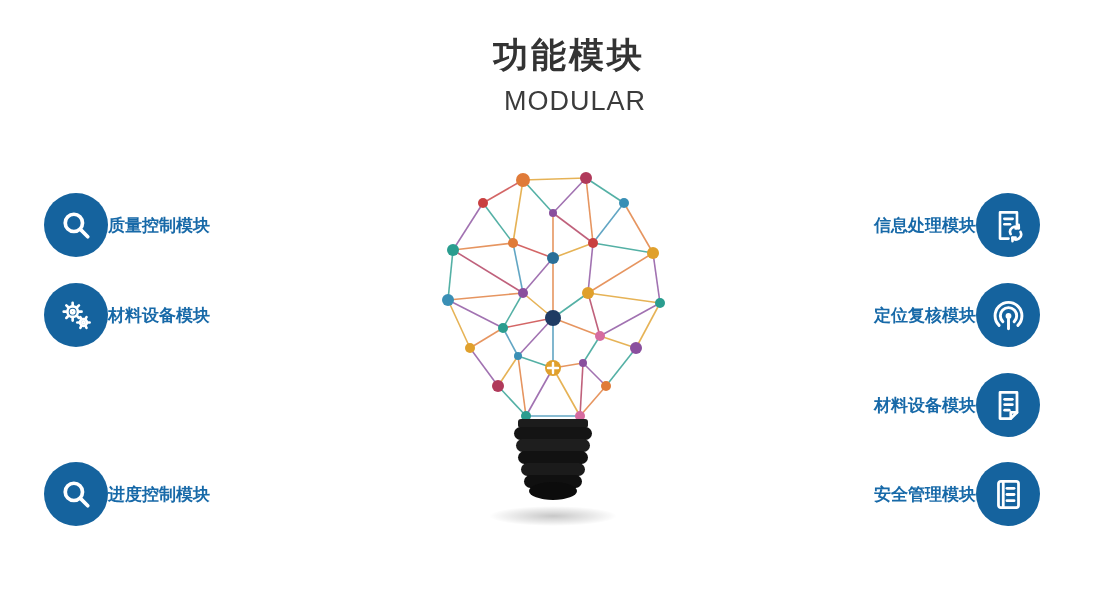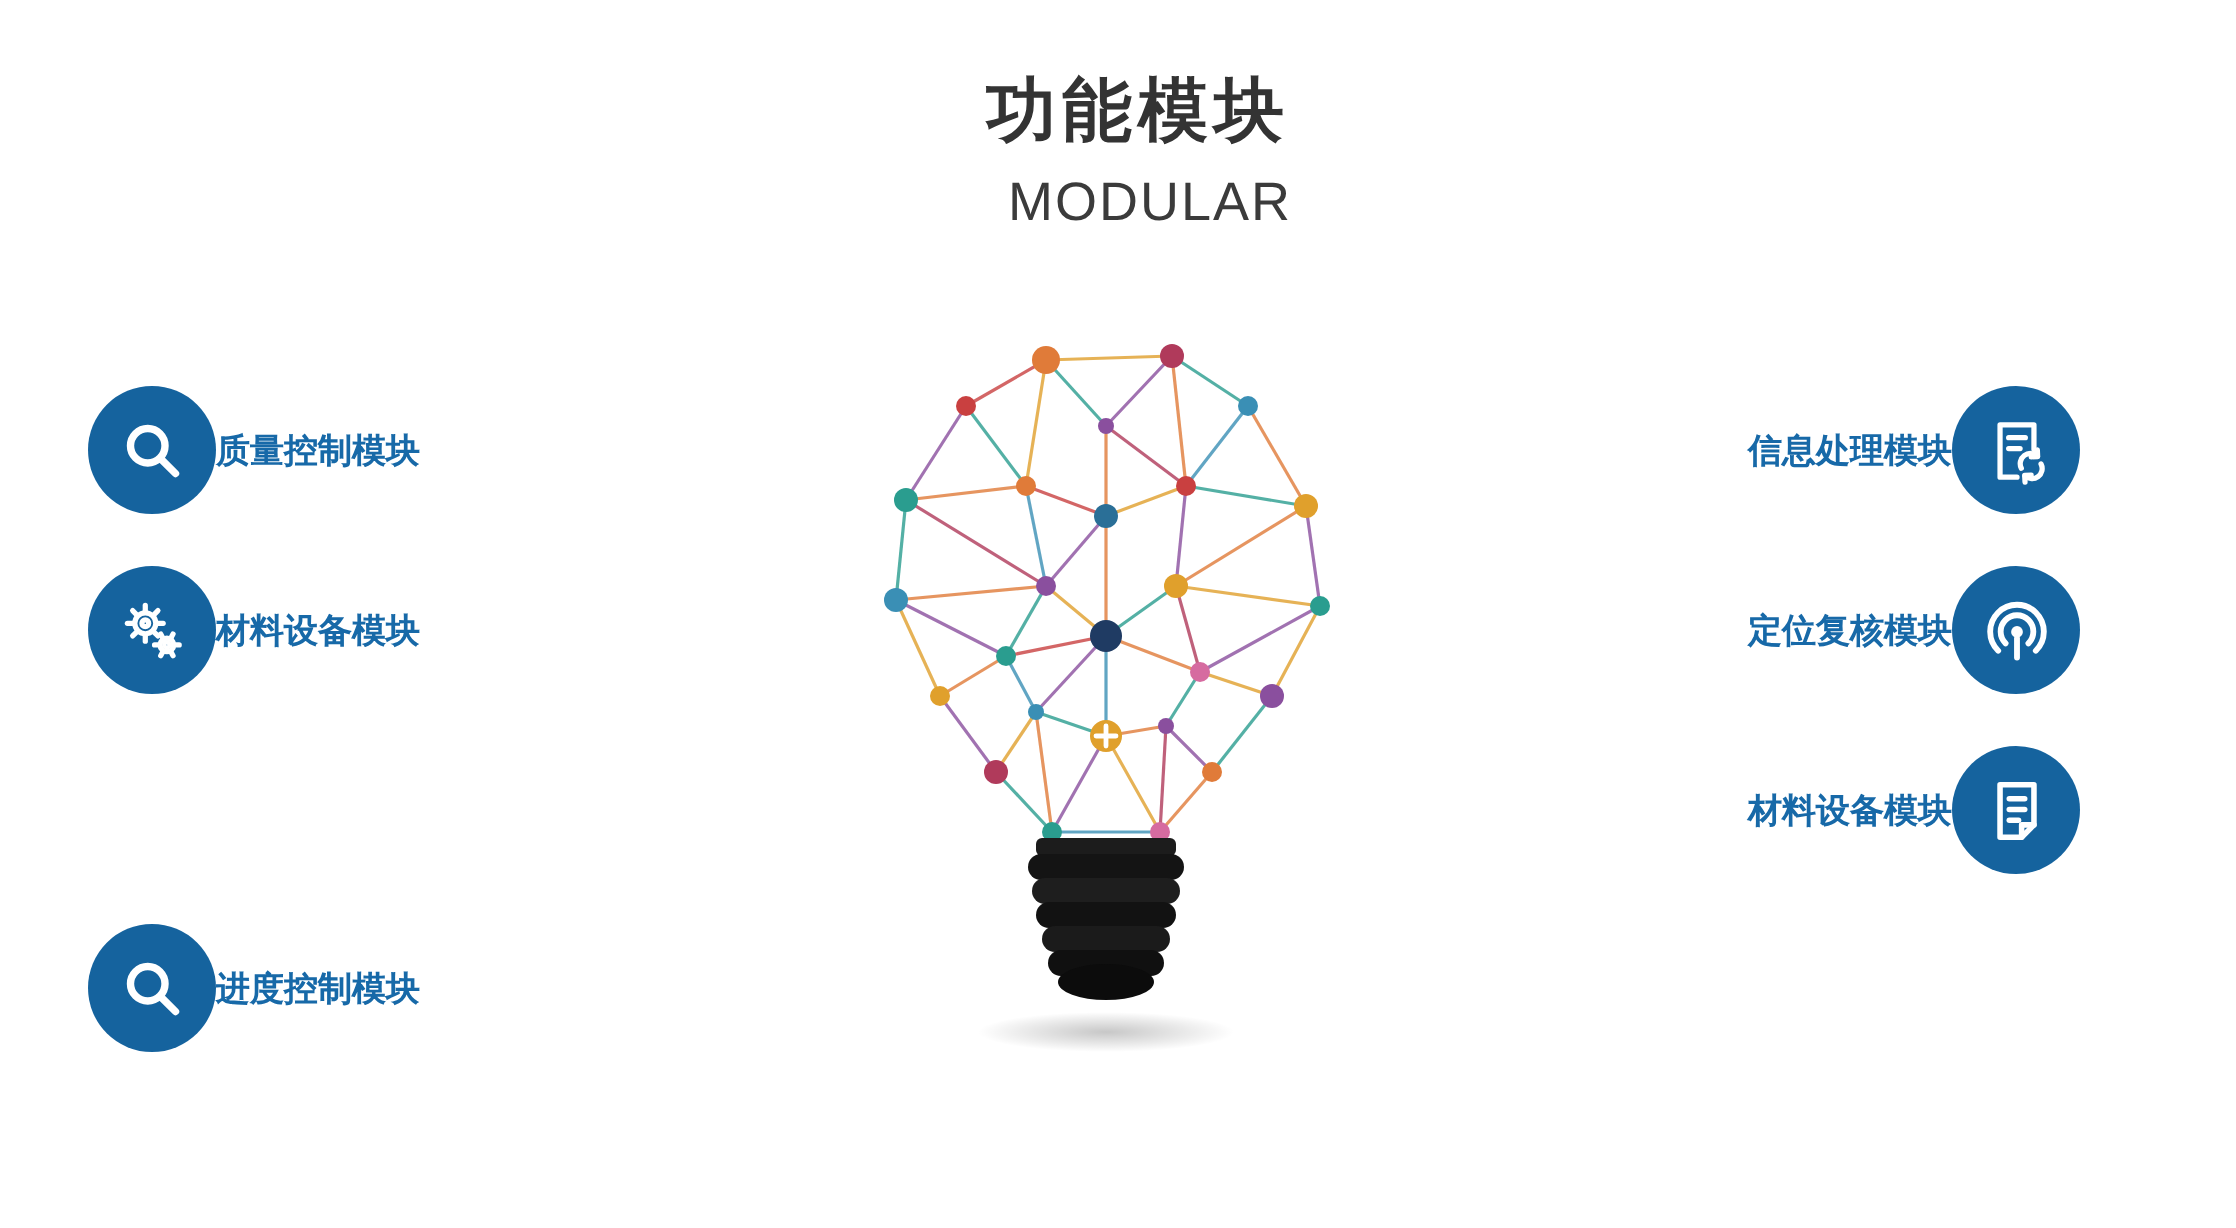--- a/index.html
+++ b/index.html
@@ -126,20 +126,32 @@
         <path d="M6.5 3.5h11v13l-4 4h-7z"></path>
         <path d="M17.5 16.5h-4v4"></path>
         <line x1="9.5" y1="8" x2="14.5" y2="8"></line>
         <line x1="9.5" y1="11.5" x2="14.5" y2="11.5"></line>
         <line x1="9.5" y1="15" x2="12.5" y2="15"></line>
       </svg>
     </div>
     <div class="module-label">材料设备模块</div>
   </div>
 
+  <div class="module-row right" style="top:462px">
+    <div class="icon-circle">
+      <svg viewBox="0 0 24 24" fill="none" stroke="#fff" stroke-width="1.8" stroke-linecap="round">
+        <rect x="5.5" y="3.5" width="13" height="17" rx="1.5"></rect>
+        <line x1="8.6" y1="3.5" x2="8.6" y2="20.5"></line>
+        <line x1="11" y1="8" x2="15.6" y2="8"></line>
+        <line x1="11" y1="12" x2="15.6" y2="12"></line>
+        <line x1="11" y1="16" x2="15.6" y2="16"></line>
+      </svg>
+    </div>
+    <div class="module-label">安全管理模块</div>
+  </div>
 
   <div class="bulb-wrap">
     <svg viewBox="0 0 250 380">
       <defs>
         <radialGradient id="shadowGrad" cx="50%" cy="50%" r="50%">
           <stop offset="0%" stop-color="rgba(0,0,0,0.22)"></stop>
           <stop offset="65%" stop-color="rgba(0,0,0,0.08)"></stop>
           <stop offset="100%" stop-color="rgba(0,0,0,0)"></stop>
         </radialGradient>
       </defs>

